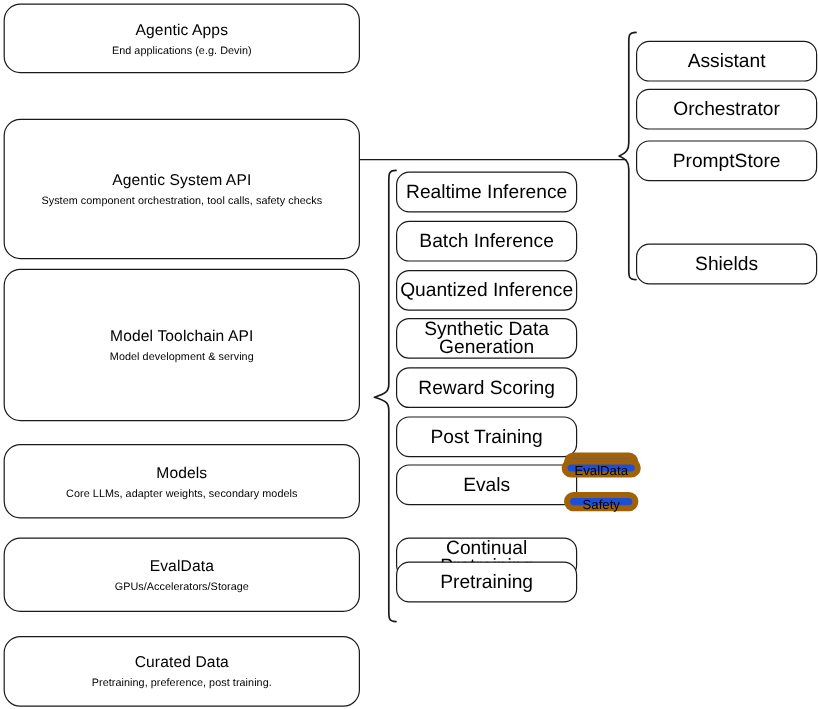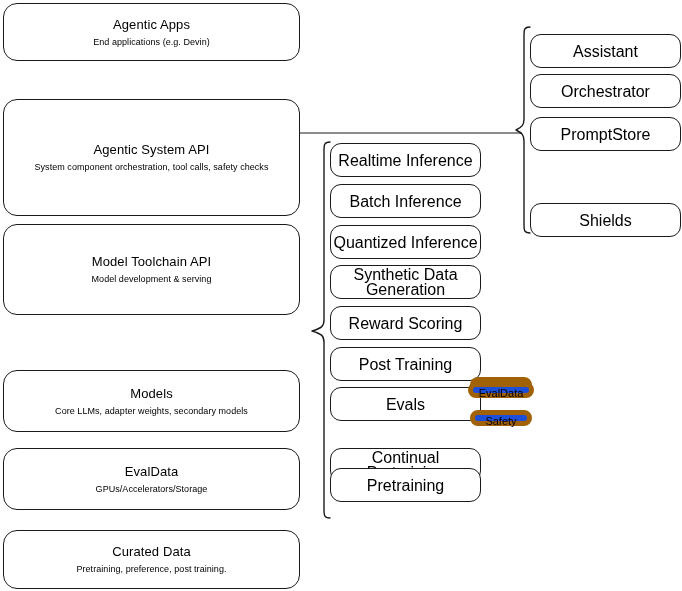--- a/index.html
+++ b/index.html
@@ -109,21 +109,21 @@
   <div class="box layer-box" style="top:3px; height:58px;">
     <div class="layer-title">Agentic Apps</div>
     <div class="layer-sub">End applications (e.g. Devin)</div>
   </div>
 
   <div class="box layer-box" style="top:83px; height:117px;margin-top:16px;">
     <div class="layer-title">Agentic System API</div>
     <div class="layer-sub">System component orchestration, tool calls, safety checks</div>
   </div>
 
-  <div class="box layer-box" style="top:224px; height:91px;">
+  <div class="box layer-box" style="top:224px; height:127px;">
     <div class="layer-title">Model Toolchain API</div>
     <div class="layer-sub">Model development &amp; serving</div>
   </div>
 
   <div class="box layer-box" style="top:370px; height:62px;">
     <div class="layer-title">Models</div>
     <div class="layer-sub">Core LLMs, adapter weights, secondary models</div>
   </div>
 
   <div class="box layer-box" style="top:448px; height:62px;">

